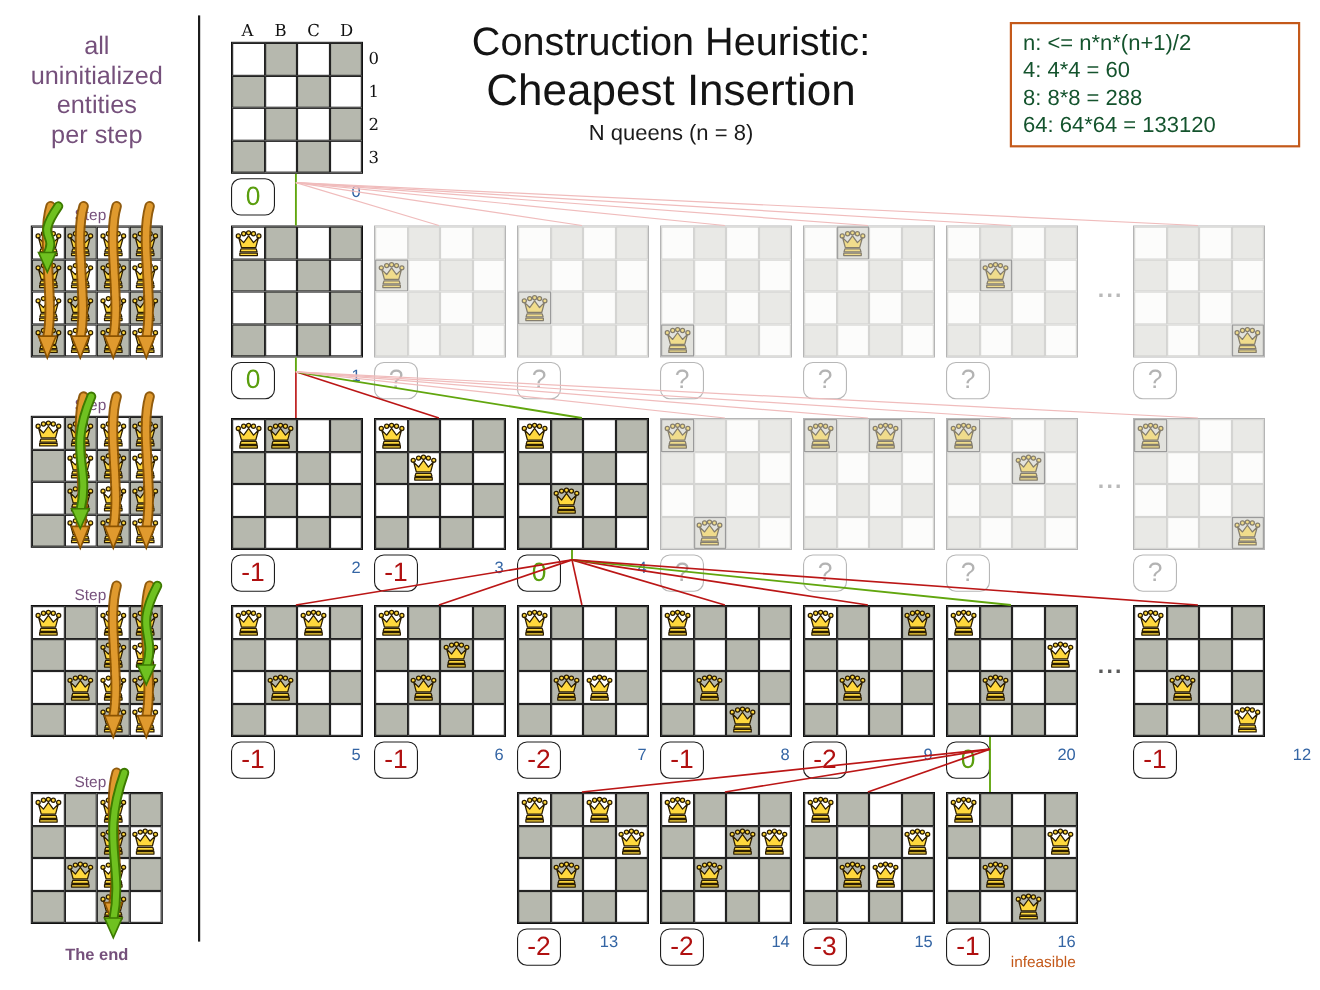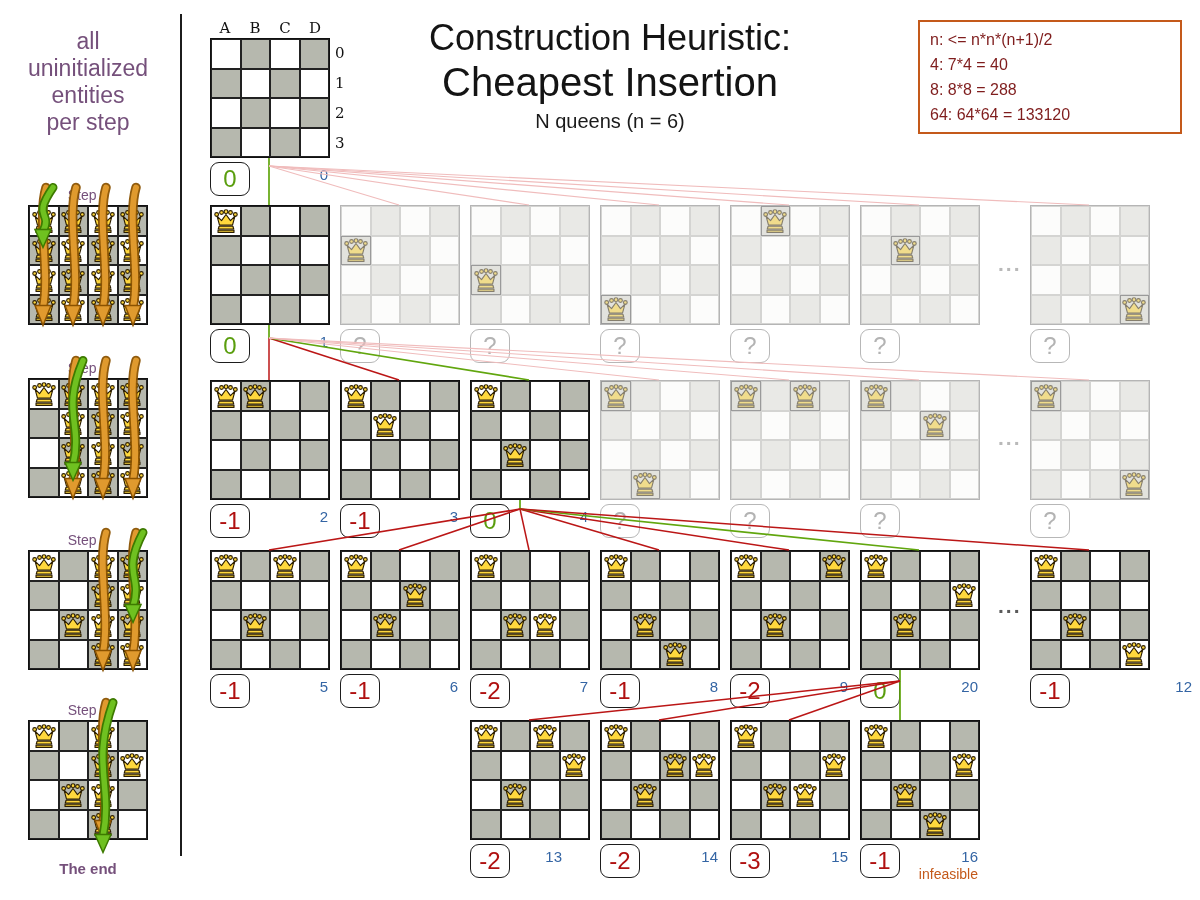--- a/index.html
+++ b/index.html
@@ -17,21 +17,21 @@
              font-size:15px;color:#75507b;font-weight:bold;}
 
   
   .title{position:absolute;left:340px;top:16px;width:540px;text-align:center;color:#141414;}
   .title .t1{font-size:36px;line-height:44px;}
   .title .t2{font-size:40px;line-height:44px;}
   .title .sub{font-size:20px;line-height:26px;margin-top:4px;color:#1a1a1a;}
 
   
   .infobox{position:absolute;left:918px;top:20px;width:264px;border:2.5px solid #c4591a;
-           color:#7f1d1d;font-size:16px;line-height:25px;padding:5px 10px;box-sizing:border-box;
+           color:#14532d;font-size:20px;line-height:25px;padding:5px 10px;box-sizing:border-box;
            background:#fff;}
   .infobox .indent{padding-left:56px;}
 
   
   .board{position:absolute;width:120px;height:120px;box-sizing:border-box;
          border:1.5px solid #111;display:grid;
          grid-template-columns:repeat(4,1fr);grid-template-rows:repeat(4,1fr);background:#fff;}
   .cell{box-sizing:border-box;border:0.5px solid #222;display:flex;align-items:center;justify-content:center;}
   .cell.dark{background:#b6b8ae;}
   .cell.light{background:#ffffff;}
@@ -75,26 +75,26 @@
     <div>uninitialized</div>
     <div>entities</div>
     <div>per step</div>
   </div>
 
   <div class="divider"></div>
 
   <div class="title">
     <div class="t1">Construction Heuristic:</div>
     <div class="t2">Cheapest Insertion</div>
-    <div class="sub">N queens (n = 6)</div>
+    <div class="sub">N queens (n = 8)</div>
   </div>
 
   <div class="infobox">
     <div>n: &lt;= n*n*(n+1)/2</div>
-    <div>4: 7*4 = 40</div>
+    <div>4: 4*4 = 60</div>
     <div>8: 8*8 = 288</div>
     <div>64: 64*64 = 133120</div>
   </div>
 
   <div id="sidebar-layer">
       <div class="step-label" style="left: 28px; top: 187px;">Step 0</div>
       <div class="board" style="left: 28px; top: 205px;">
         <div class="cell light">
           <svg class="queen" viewBox="0 0 32 32">
             <g stroke="#2b1d00" stroke-width="1.4" stroke-linejoin="round" fill="#ffd83d">

